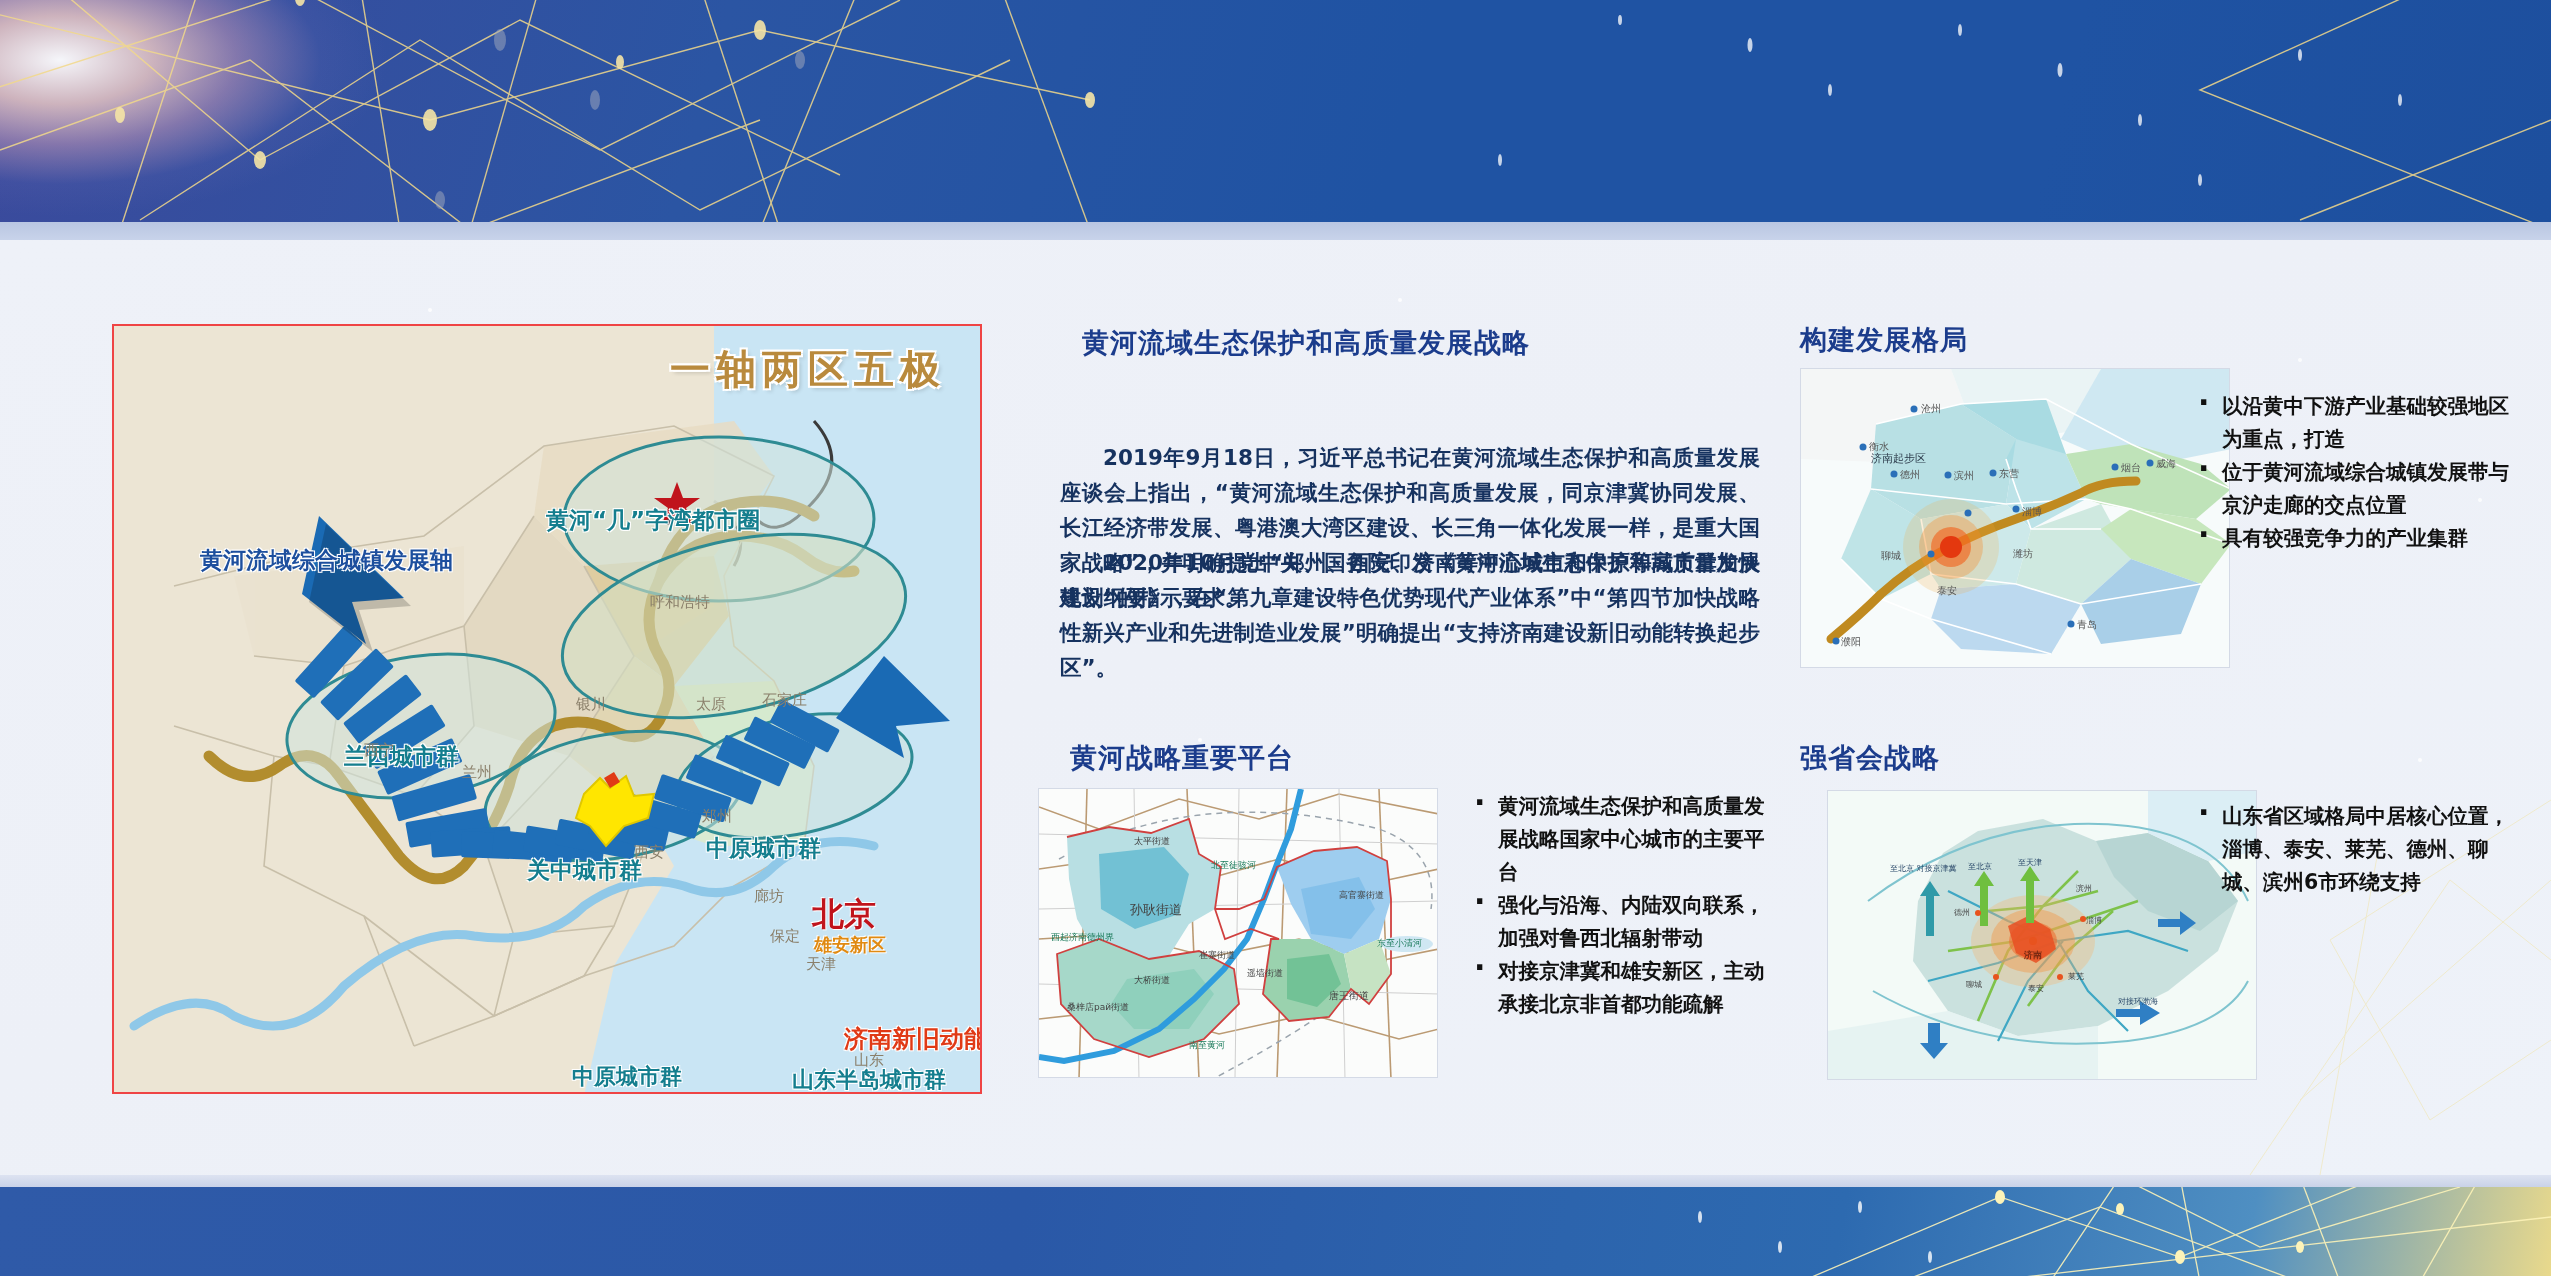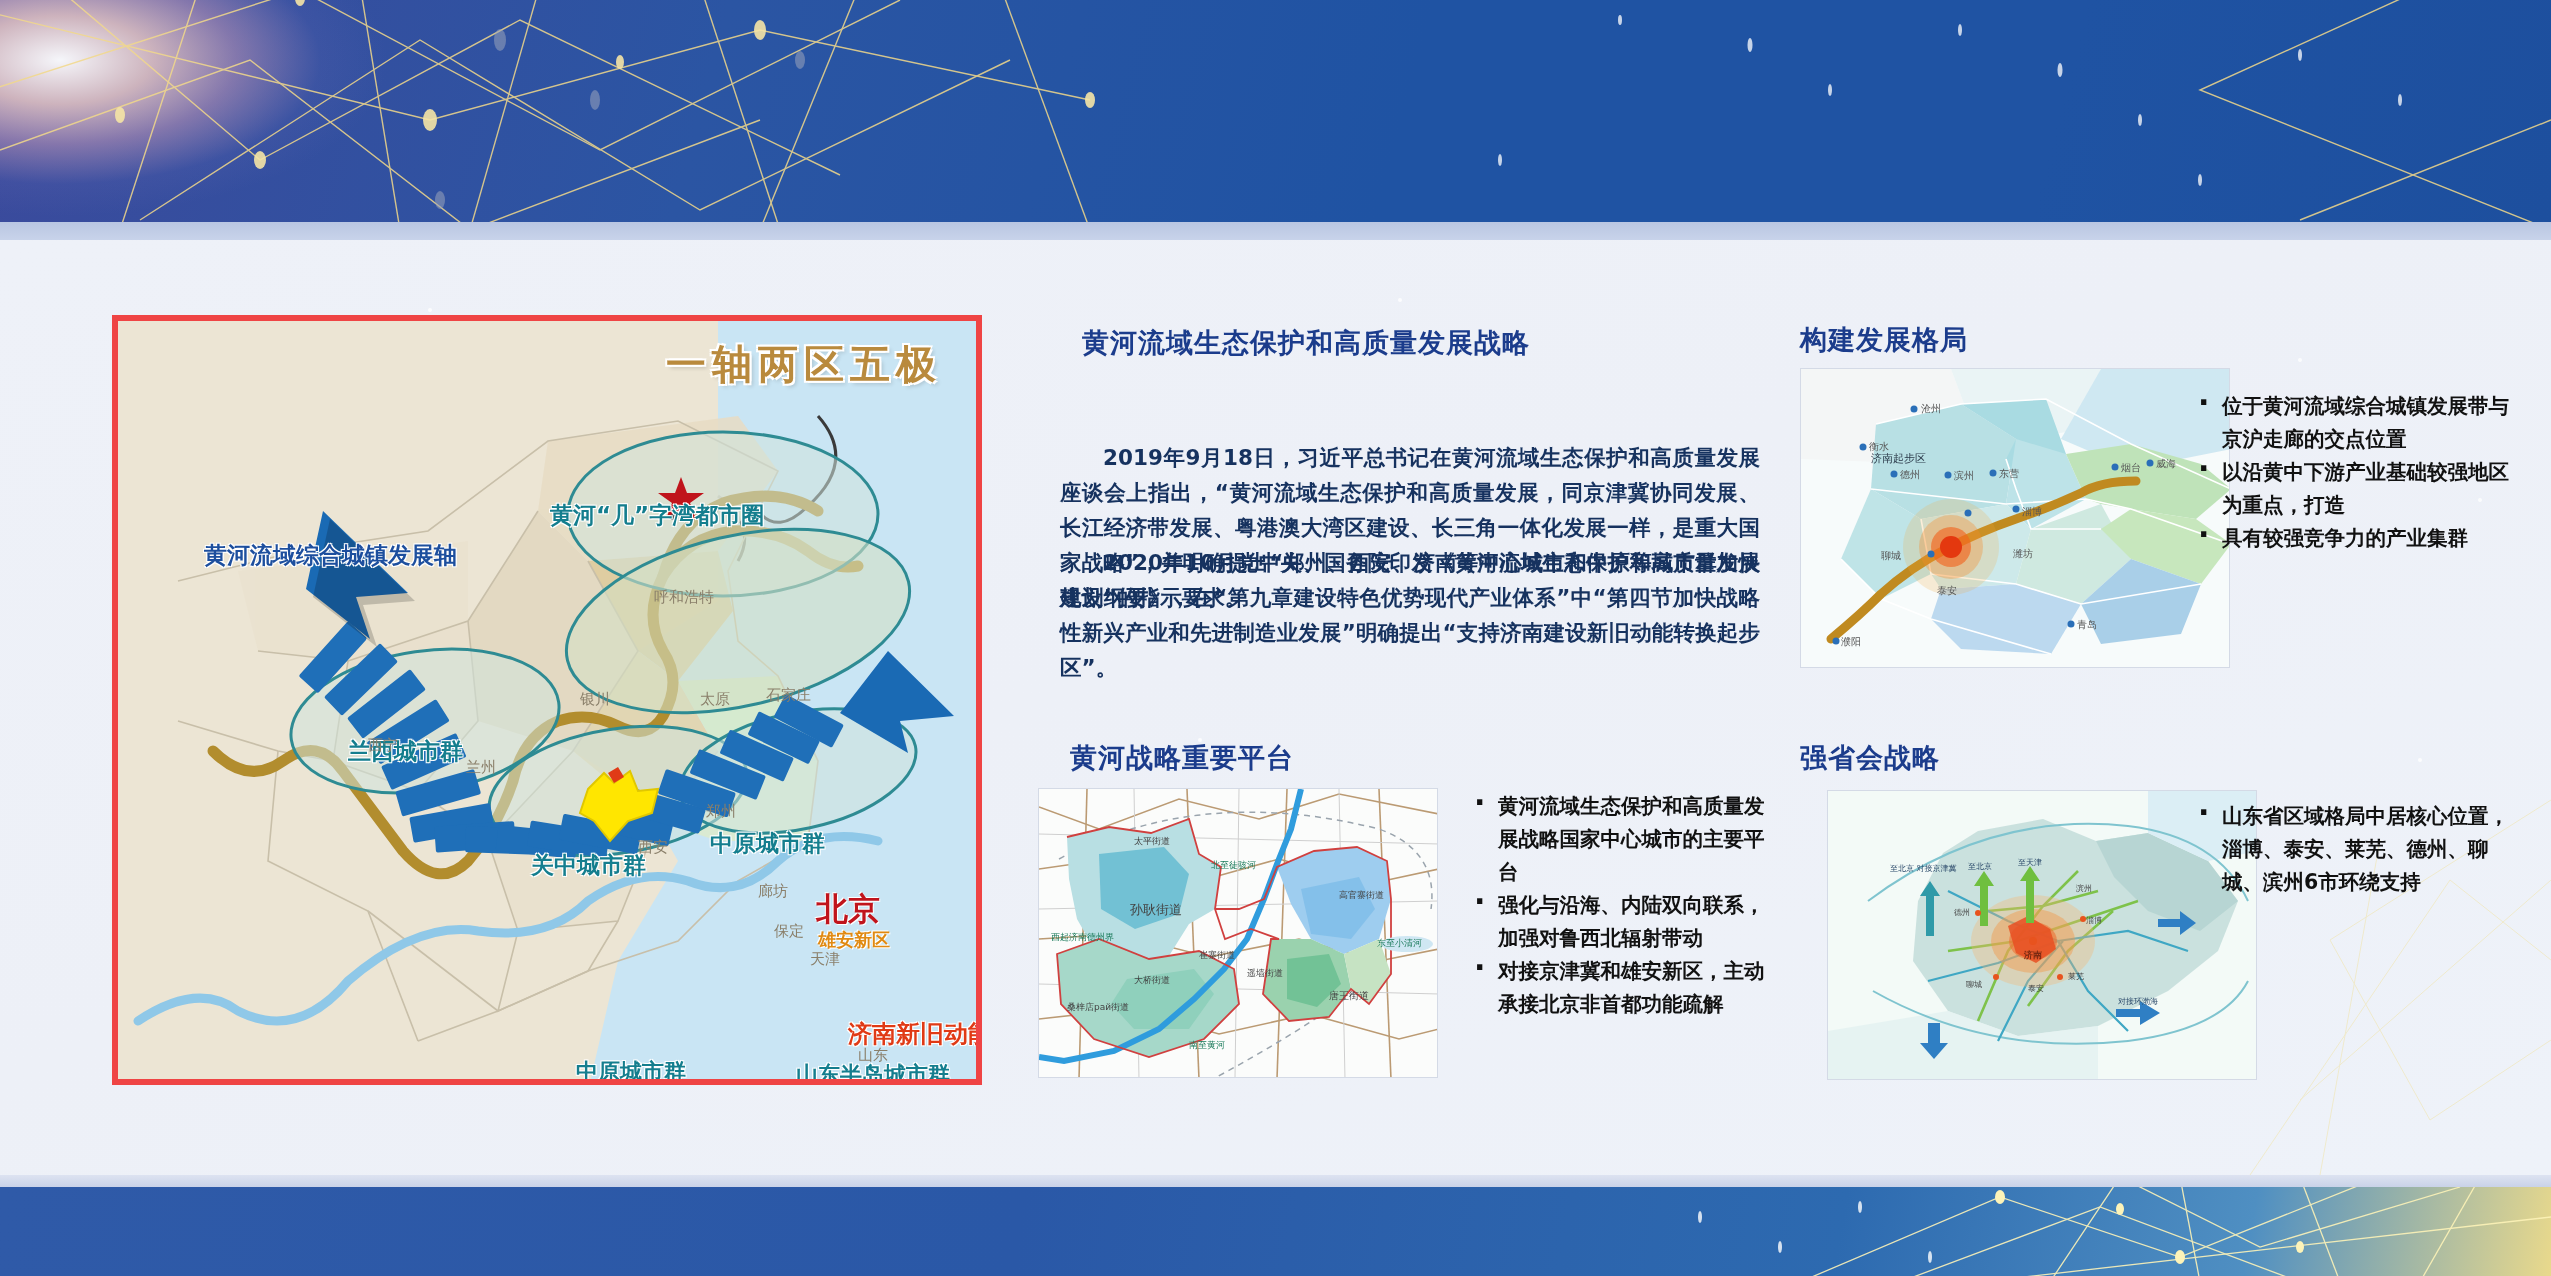--- a/index.html
+++ b/index.html
@@ -56,23 +56,23 @@
     background:linear-gradient(180deg,#dde3f1,#c9d2e8);
   }
   .footer-blue{
     position:absolute; left:0; top:1187px; width:2551px; height:89px;
     background:linear-gradient(100deg,#2f5aa8 0%, #2a58a7 40%, #2d6ab0 72%, #4f8fc2 88%, #e9d98c 100%);
     overflow:hidden;
   }
 
   
   .main-map{
-    position:absolute; left:112px; top:315px; width:870px; height:770px;
+    position:absolute; left:112px; top:324px; width:870px; height:770px;
     background:#ece5d4;
-    border:6px solid #ef4444;
+    border:2px solid #ef4444;
     overflow:hidden;
   }
   .mm-sea{ position:absolute; right:0; top:0; width:300px; height:770px;
     background:linear-gradient(180deg,#cfe8f5,#bfe0f2); }
   .mm-sea2{ position:absolute; right:0; top:430px; width:300px; height:340px;
     background:#c3e3f3;}
   .map-title{
     position:absolute; right:34px; top:16px;
     font-family:"DejaVu Sans",sans-serif; font-weight:bold;
     font-size:40px; letter-spacing:6px; color:#b98a3d;
@@ -418,22 +418,22 @@
   <div class="mini-lbl" style="left:355px;top:88px;font-size:10px;color:#555">威海</div>
   <div class="mini-lbl" style="left:80px;top:180px;font-size:10px;color:#555">聊城</div>
   <div class="mini-lbl" style="left:221px;top:136px;font-size:10px;color:#555">淄博</div>
   <div class="mini-lbl" style="left:212px;top:178px;font-size:10px;color:#555">潍坊</div>
   <div class="mini-lbl" style="left:136px;top:215px;font-size:10px;color:#555">泰安</div>
   <div class="mini-lbl" style="left:276px;top:249px;font-size:10px;color:#555">青岛</div>
   <div class="mini-lbl" style="left:40px;top:266px;font-size:10px;color:#555">濮阳</div>
 </div>
 
 <ul class="bullets" style="left:2192px; top:390px; width:320px;">
+  <li>以沿黄中下游产业基础较强地区为重点，打造</li>
   <li>位于黄河流域综合城镇发展带与京沪走廊的交点位置</li>
-  <li>以沿黄中下游产业基础较强地区为重点，打造</li>
   <li>具有较强竞争力的产业集群</li>
 </ul>
 
 <div class="sec-title" style="left:1070px; top:740px;">黄河战略重要平台</div>
 
 <div class="mini-map" style="left:1038px; top:788px; width:400px; height:290px;">
   <svg width="400" height="290">
     <rect width="400" height="290" fill="#fbfcfb"></rect>
 
     <g stroke="#b08a5c" stroke-width="1.6" fill="none" opacity=".85">

